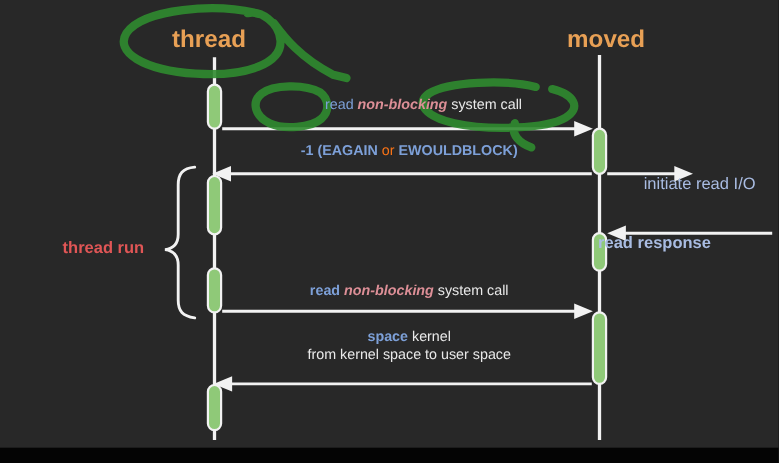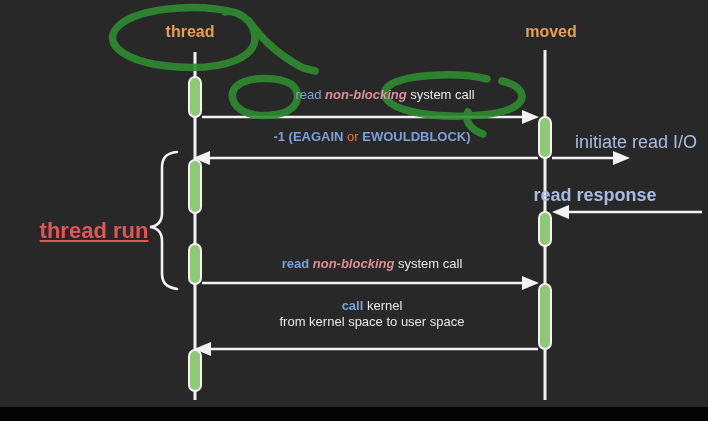--- a/index.html
+++ b/index.html
@@ -13,34 +13,33 @@
   .layer{position:absolute;left:0;top:0;width:708px;height:421px;}
   .lbl{
     position:absolute;
     transform:translateX(-50%);
     white-space:nowrap;
     font-size:13px;
     color:var(--c-plain_text,#e9e9e9);
     line-height:1.25;
   }
   .actor-title{
-    font-size:16px;font-weight:700;
+    font-size:22px;font-weight:700;
     color:var(--c-actor,#e8a055);
   }
   .kw{color:var(--c-keyword_blue,#7da0d8);}
   .kw.b{font-weight:700;}
   .mod{color:var(--c-modifier_pink,#dd8f97);font-weight:700;font-style:italic;}
   .plain{color:var(--c-plain_text,#e9e9e9);}
   .ret{color:var(--c-keyword_blue,#7da0d8);font-weight:700;}
   .conj{color:#f97316;font-weight:400;}
-  .side{font-size:18px;color:var(--c-side_label,#a9bce2);}
+  .side{font-size:15px;color:var(--c-side_label,#a9bce2);margin-top:28px;}
   .thread-run{
-    font-size:22px;font-weight:700;
+    font-size:15px;font-weight:700;
     color:var(--c-thread_run,#e05656);
-    text-decoration:underline;
   }
   .footer-bar{
     position:absolute;left:0;top:407px;width:708px;height:14px;
     background:var(--c-footer,#000);
   }
 </style>
 </head>
 <body>
 
 <div class="stage">
@@ -104,21 +103,21 @@
   </div>
 
   <div class="lbl side" style="left:636px;top:131px;">initiate read I/O</div>
   <div class="lbl side" style="left:595px;top:184px;font-weight:bold;">read response</div>
 
   <div class="lbl" style="left:372px;top:256px;">
     <span class="kw b">read </span><span class="mod">non-blocking </span><span class="plain">system call</span>
   </div>
 
   <div class="lbl" style="left:372px;top:298px;text-align:center;">
-    <div><span class="kw b">call </span><span class="plain">kernel</span></div>
+    <div><span class="kw b">space </span><span class="plain">kernel</span></div>
     <div class="plain">from kernel space to user space</div>
   </div>
 
   <div class="lbl thread-run" style="left:94px;top:217px;">thread run</div>
 
   <div class="footer-bar"></div>
 
 </div>
 
 </body></html>

